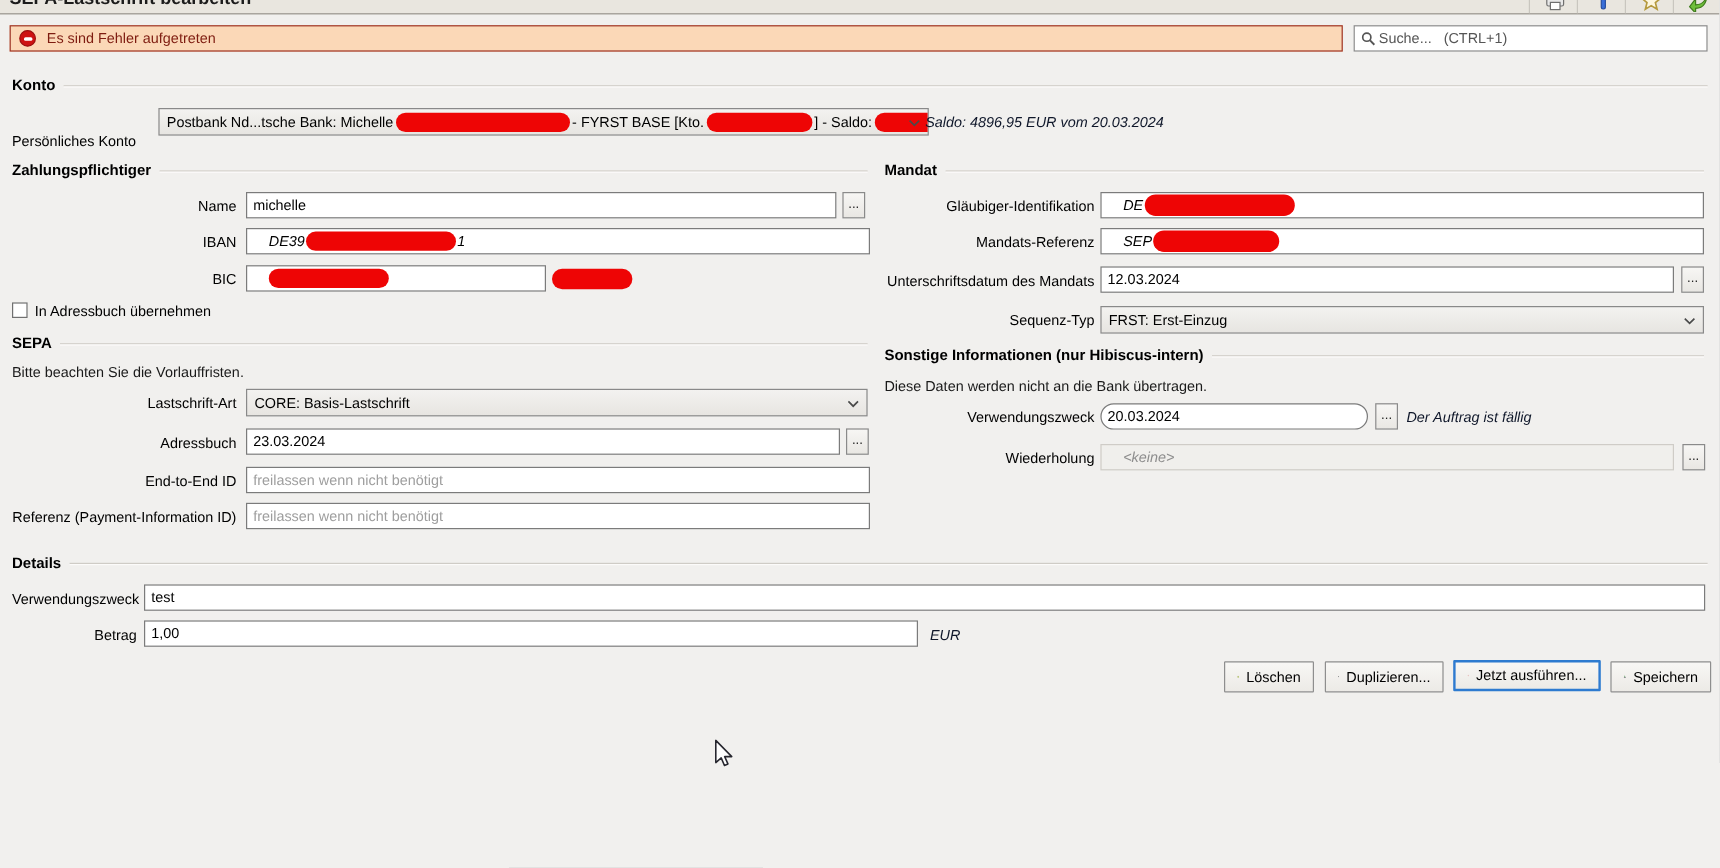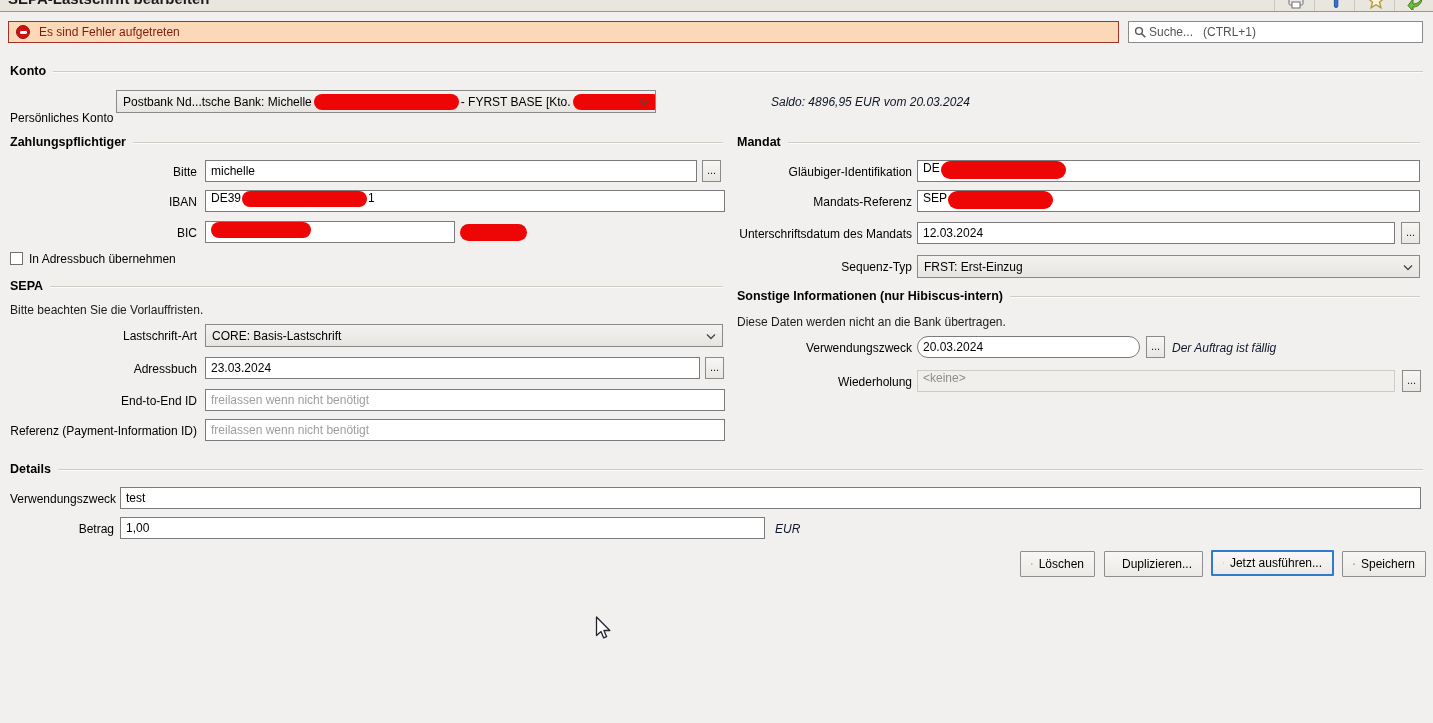--- a/index.html
+++ b/index.html
@@ -63,21 +63,21 @@
   .lbl { position:absolute; font-size:12px; color:#000; white-space:nowrap; text-align:right; }
   .lbl.left { text-align:left; }
   .gray { color:#0f172a;font-style:italic; }
   .txt {
     position:absolute; height:22px; background:#fff; border:1px solid #7b7b7b;
     font:12px "Liberation Sans",sans-serif; color:#000; padding:0 5px; outline:none;
   }
   input.txt::placeholder { color:#9e9e9e; opacity:1; }
   .txtdiv {
     position:absolute; height:22px; background:#fff; border:1px solid #7b7b7b;
-    display:flex; padding:0 5px; white-space:nowrap; overflow:hidden;
+    display:flex; align-items:center; padding:0 18px; white-space:nowrap; overflow:hidden;font-style:italic;
   }
   .txtdiv.disabled { background:#f0efec; border-color:#cfccc7; color:#8d8d8d; }
   .combo {
     position:absolute; height:23px;
     background:linear-gradient(#f3f2f0,#e7e5e1);
     border:1px solid #898989;
     display:flex; align-items:center; padding:0 22px 0 6px;
     white-space:nowrap; overflow:hidden;
   }
   .combo .chev { position:absolute; right:6px; top:8px; }
@@ -145,39 +145,39 @@
       <line x1="7.7" y1="7.7" x2="11.3" y2="11.3" stroke="#555" stroke-width="1.6"></line>
     </svg>
     <input type="text" placeholder="Suche...   (CTRL+1)" style="">
   </div>
 
   <div class="group" style="left:10px; top:64px; width:1413px;">
     <span class="gtitle">Konto</span>
     <span class="gline"></span>
   </div>
   <div class="lbl left" style="left:10px; top:95px;margin-top:16px;">Persönliches Konto</div>
-  <div class="combo" style="left:116px; top:90px; width:540px;align-items:center;">
+  <div class="combo" style="left:132px; top:90px; width:642px;align-items:center;">
     <span>Postbank Nd...tsche Bank: Michelle</span>
     <span class="redact" style="width:145px; margin:0 2px;"></span>
     <span>- FYRST BASE [Kto.</span>
     <span class="redact" style="width:88px; margin:0 2px;"></span>
     <span>] - Saldo:</span>
     <span class="redact" style="width:110px; margin:0 2px;"></span>
     <svg class="chev" width="10" height="7" viewBox="0 0 10 7">
       <polyline points="1,1.5 5,5.5 9,1.5" fill="none" stroke="#4a4a4a" stroke-width="1.4"></polyline>
     </svg>
   </div>
   <div class="lbl left gray" style="left:771px; top:95px;">Saldo: 4896,95 EUR vom 20.03.2024</div>
 
   <div class="group" style="left:10px; top:135px; width:713px;">
     <span class="gtitle">Zahlungspflichtiger</span>
     <span class="gline"></span>
   </div>
 
-  <div class="lbl" style="left:10px; top:165px; width:187px;">Bitte</div>
+  <div class="lbl" style="left:10px; top:165px; width:187px;">Name</div>
   <input class="txt" style="left: 205px; top: 160px; width: 492px;" value="michelle">
   <div class="morebtn" style="left:702px; top:160px;">...</div>
 
   <div class="lbl" style="left:10px; top:195px; width:187px;">IBAN</div>
   <div class="txtdiv" style="left:205px; top:190px; width:520px;">
     <span>DE39</span>
     <span class="redact" style="width:125px; margin:0 1px;"></span>
     <span>1</span>
   </div>
 

